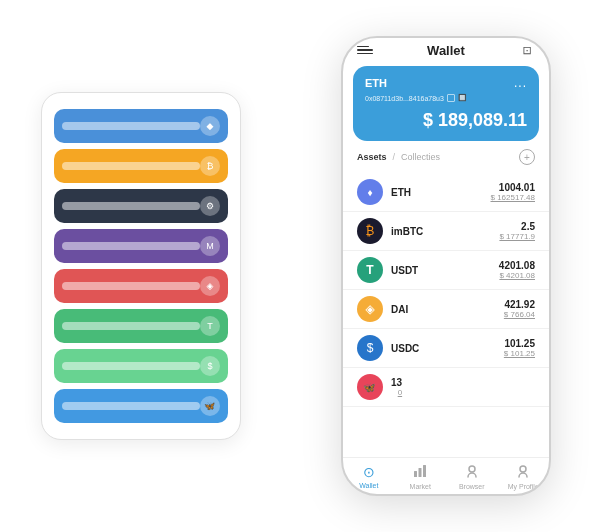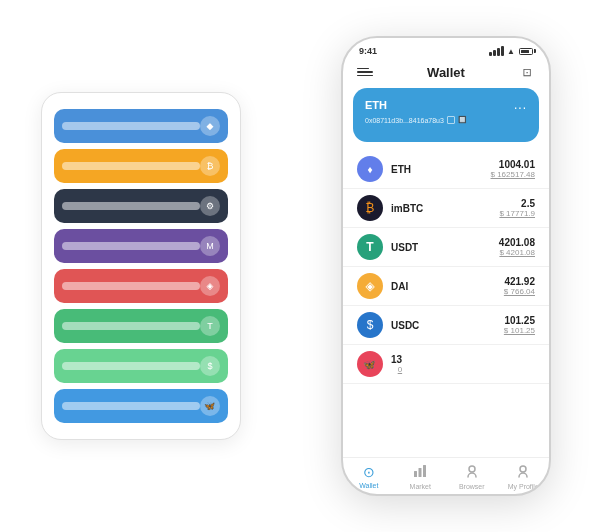--- a/index.html
+++ b/index.html
@@ -419,35 +419,20 @@
       <div class="card-icon">$</div>
     </div>
     <div class="stack-card card-blue2">
       <div class="card-label"></div>
       <div class="card-icon">🦋</div>
     </div>
   </div>
 
   <div class="phone">
 
-    <div class="phone-status-bar">
-      <span>9:41</span>
-      <div class="status-right">
-        <div class="signal-bars">
-          <div class="signal-bar" style="height:4px"></div>
-          <div class="signal-bar" style="height:6px"></div>
-          <div class="signal-bar" style="height:8px"></div>
-          <div class="signal-bar" style="height:10px"></div>
-        </div>
-        <span class="wifi-icon">▲</span>
-        <div class="battery-icon">
-          <div class="battery-fill"></div>
-        </div>
-      </div>
-    </div>
 
     <div class="phone-header">
       <div class="hamburger">
         <div class="hamburger-line"></div>
         <div class="hamburger-line" style="width:16px"></div>
         <div class="hamburger-line"></div>
       </div>
       <span class="header-title">Wallet</span>
       <div class="expand-icon">⊡</div>
     </div>
@@ -455,22 +440,31 @@
     <div class="eth-card">
       <div class="eth-card-top">
         <span class="eth-title">ETH</span>
         <span class="eth-more">...</span>
       </div>
       <div class="eth-address">
         <span>0x08711d3b...8416a78u3</span>
         <span class="eth-copy-icon"></span>
         <span>🔲</span>
       </div>
-    </div>
-
+      <div class="eth-balance">$ 189,089.11</div>
+    </div>
+
+    <div class="assets-header">
+      <div class="assets-tabs">
+        <span class="assets-tab active">Assets</span>
+        <span class="assets-separator">/</span>
+        <span class="assets-tab inactive">Collecties</span>
+      </div>
+      <div class="add-btn">+</div>
+    </div>
 
     <div class="asset-list">
 
       <div class="asset-item">
         <div class="asset-icon eth-icon">♦</div>
         <span class="asset-name">ETH</span>
         <div class="asset-amounts">
           <span class="asset-amount">1004.01</span>
           <span class="asset-usd">$ 162517.48</span>
         </div>

